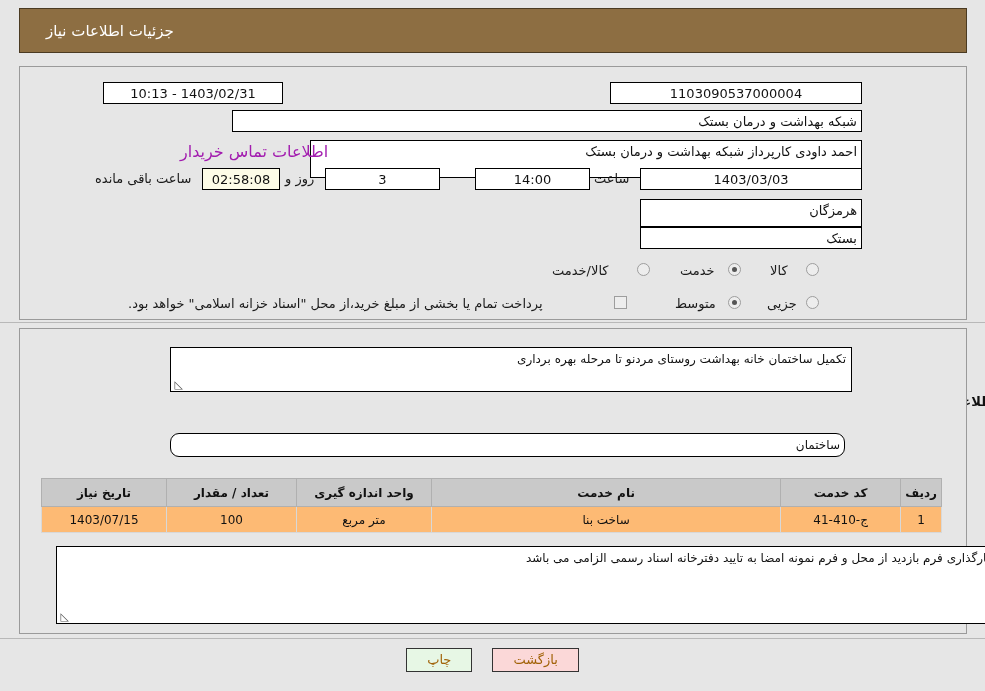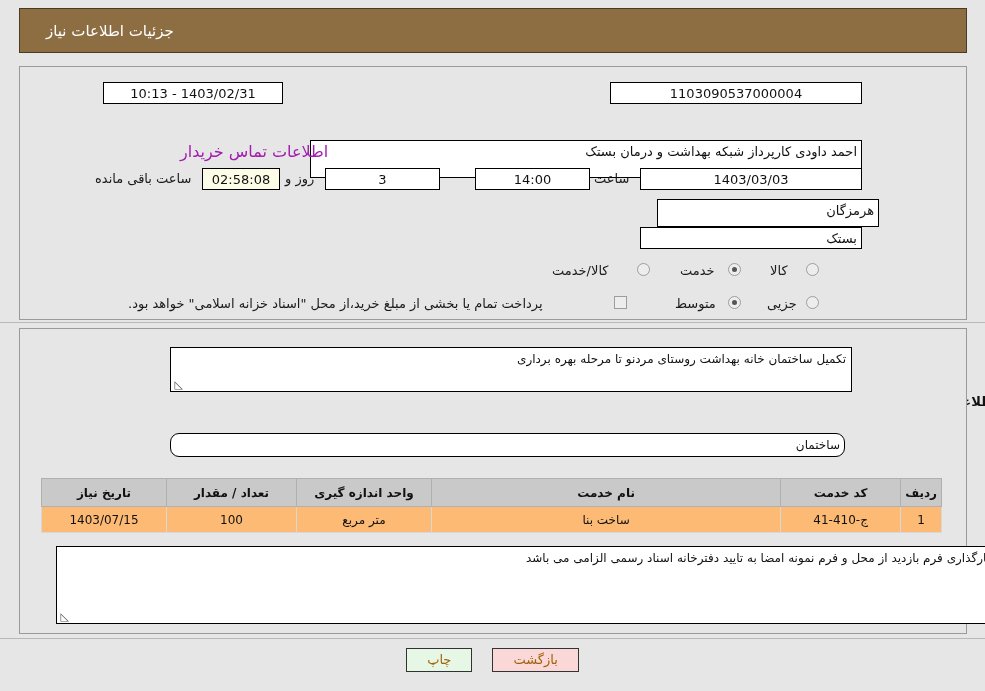--- a/index.html
+++ b/index.html
@@ -154,36 +154,37 @@
 
   <div class="panel panel-top"></div>
 
   <div class="lbl" style="left:870px; top:85px; width:95px;">شماره نیاز:</div>
   <div class="fld center" style="left:610px; top:82px; width:252px; height:22px; z-index:3;">1103090537000004</div>
 
   <div class="lbl" style="left:290px; top:85px; width:180px;">تاریخ و ساعت اعلان عمومی:</div>
   <div class="fld center" style="left:103px; top:82px; width:180px; height:22px; z-index:3;">1403/02/31 - 10:13</div>
 
   <div class="lbl" style="left:861px; top:113px; width:105px;">نام دستگاه خریدار:</div>
+  <div class="fld" style="left:232px; top:110px; width:630px; height:22px; z-index:3;">شبکه بهداشت و درمان بستک</div>
 
   <div class="lbl" style="left:852px; top:143px; width:115px;">ایجاد کننده درخواست:</div>
   <div class="fld" style="left:310px; top:140px; width:552px; height:38px; z-index:3;">احمد داودی کارپرداز شبکه بهداشت و درمان بستک</div>
   <div class="link" style="left:180px; top:142px; z-index:3;">اطلاعات تماس خریدار</div>
 
   <div class="lbl lbl-wrap" style="left:885px; top:166px; width:82px; text-align:left;">مهلت ارسال پاسخ: تا تاریخ:</div>
   <div class="fld center" style="left:640px; top:168px; width:222px; height:22px; z-index:3;">1403/03/03</div>
   <div class="plain" style="left:594px; top:169px; z-index:3;">ساعت</div>
   <div class="fld center" style="left:475px; top:168px; width:115px; height:22px; z-index:3;">14:00</div>
   <div class="fld center" style="left:325px; top:168px; width:115px; height:22px; z-index:3;">3</div>
   <div class="plain" style="left:285px; top:169px; z-index:3;">روز و</div>
   <div class="fld center cream" style="left:202px; top:168px; width:78px; height:22px; z-index:3;">02:58:08</div>
   <div class="plain" style="left:95px; top:169px; z-index:3;">ساعت باقی مانده</div>
 
   <div class="lbl" style="left:864px; top:202px; width:102px;">استان محل تحویل:</div>
-  <div class="fld" style="left:640px; top:199px; width:222px; height:28px; z-index:3;margin-left:17px;">هرمزگان</div>
+  <div class="fld" style="left:640px; top:199px; width:222px; height:28px; z-index:3;">هرمزگان</div>
 
   <div class="lbl" style="left:866px; top:230px; width:100px;">شهر محل تحویل:</div>
   <div class="fld" style="left:640px; top:227px; width:222px; height:22px; z-index:3;">بستک</div>
 
   <div class="lbl" style="left:857px; top:262px; width:110px;">طبقه بندی موضوعی:</div>
   <div class="radio" style="left:806px; top:263px; z-index:3;"></div>
   <div class="plain" style="left:770px; top:261px; z-index:3;">کالا</div>
   <div class="radio on" style="left:728px; top:263px; z-index:3;"></div>
   <div class="plain" style="left:680px; top:261px; z-index:3;">خدمت</div>
   <div class="radio" style="left:637px; top:263px; z-index:3;"></div>

